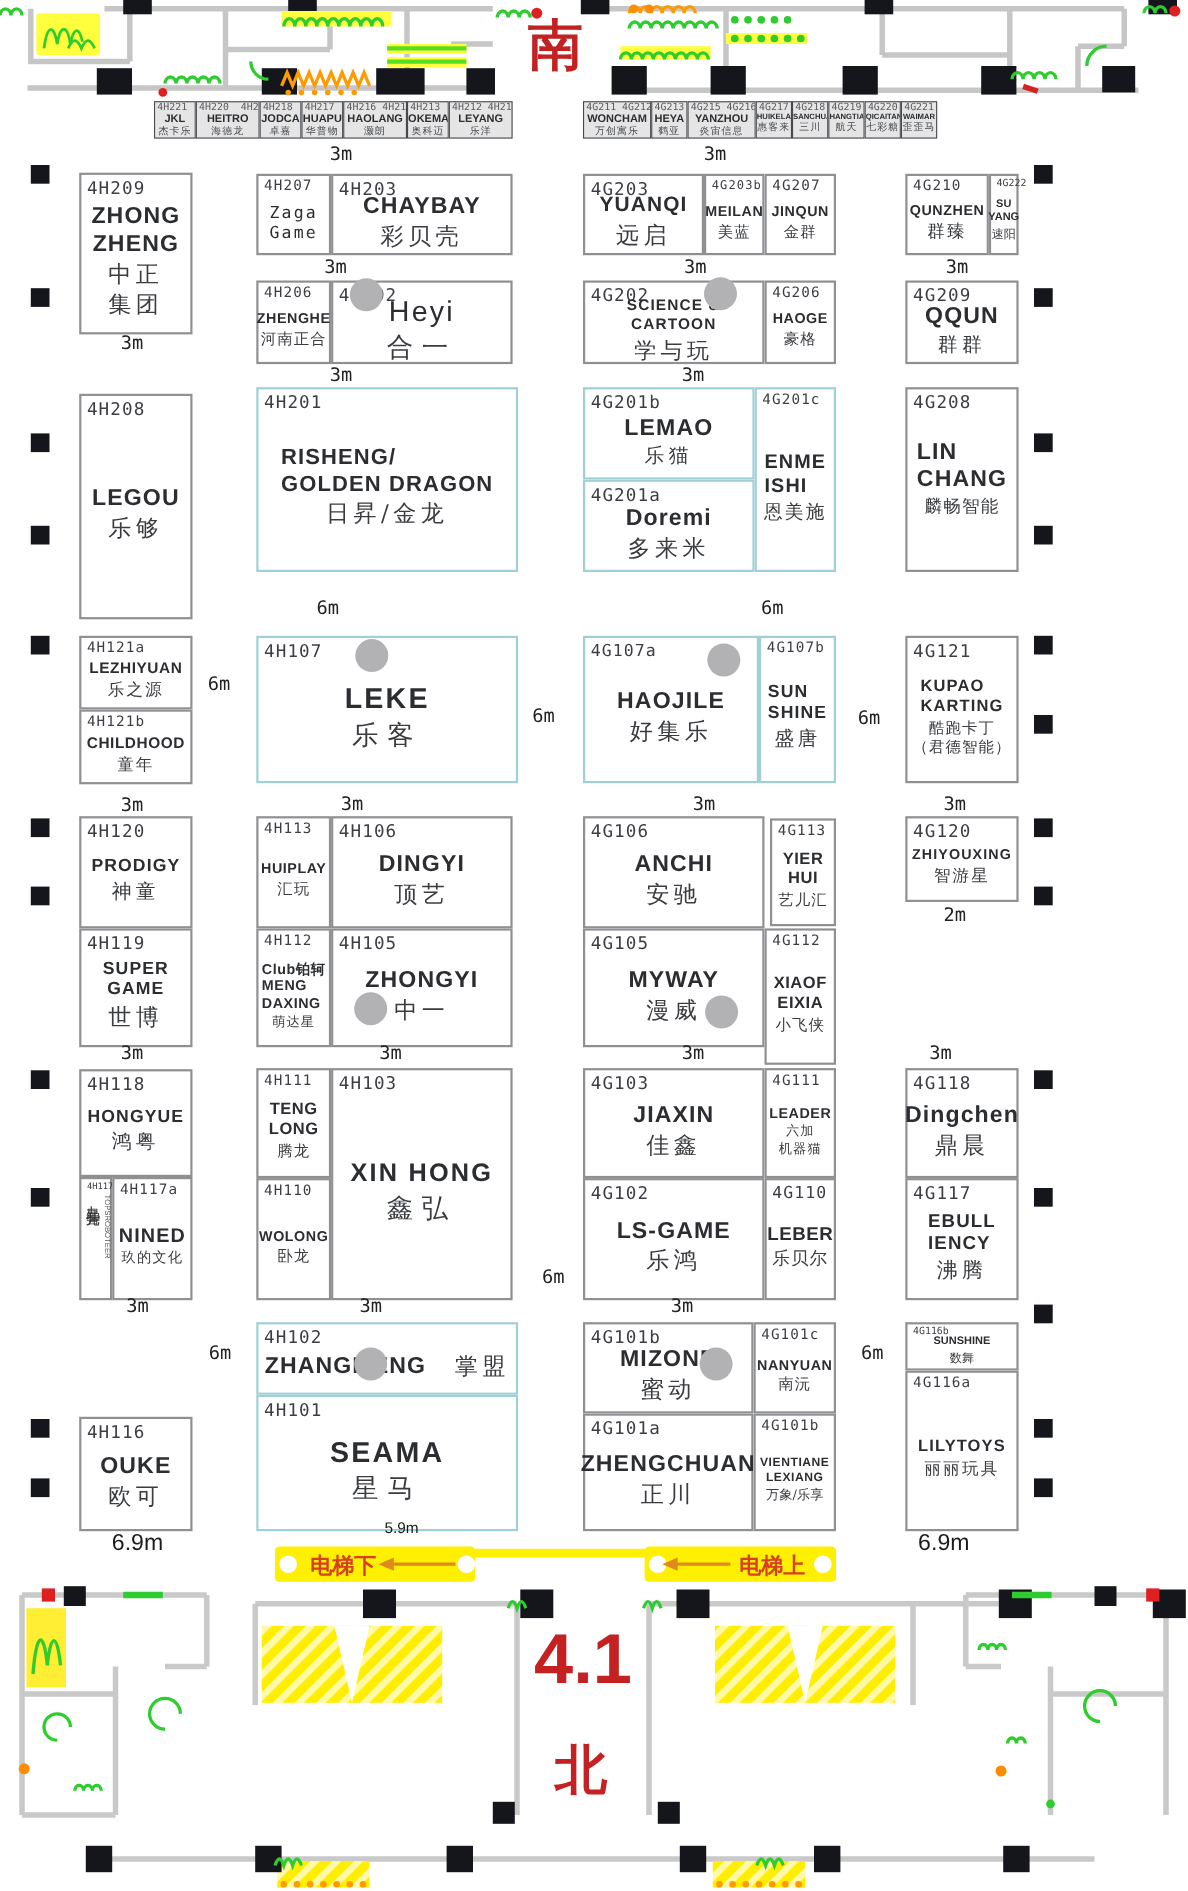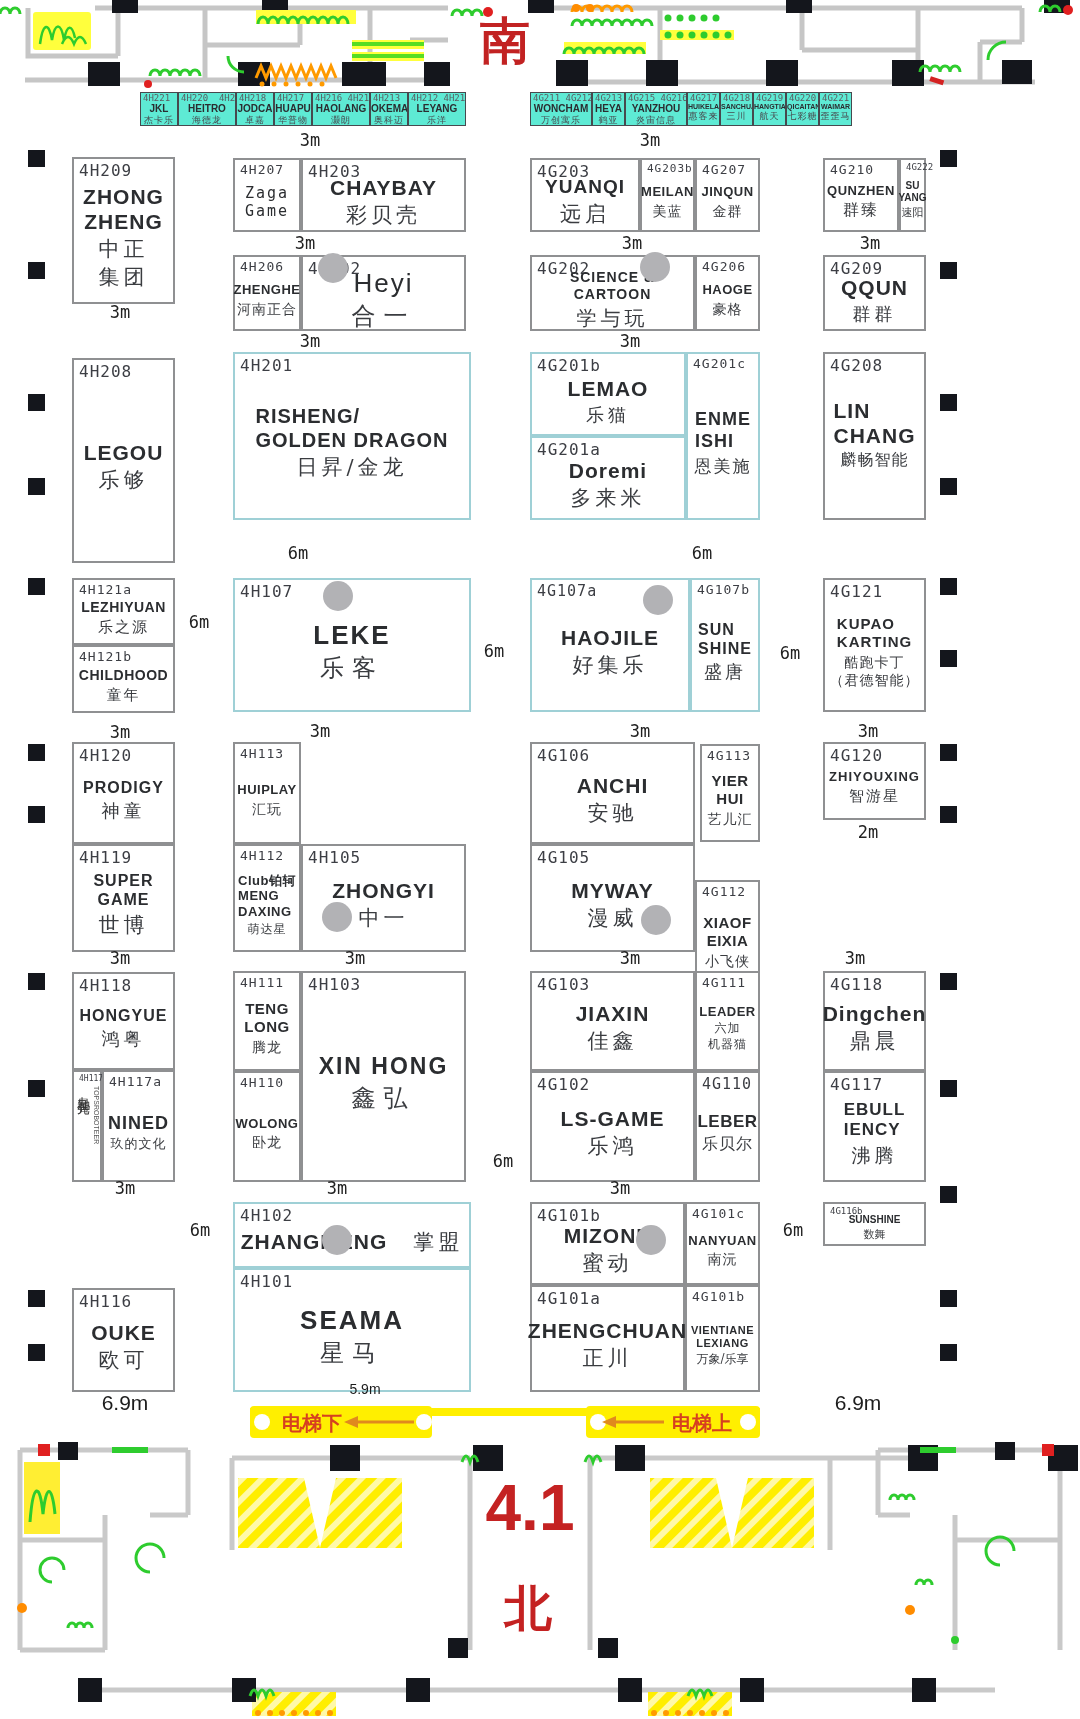--- a/index.html
+++ b/index.html
@@ -24,21 +24,21 @@
   .tinybox .bid{font-size:9px;letter-spacing:0;} .tinybox .ben{font-size:10px;letter-spacing:0;}
   .tinybox .bcn{font-size:11px;letter-spacing:0;}
   .ensm .ben{font-size:14px;letter-spacing:.5px;}
   .inline .bc{flex-direction:row;gap:26px;align-items:center;}
   .light .ben{font-weight:500;}
   
   .vcell .vwrap{position:absolute;left:0;right:0;top:14px;bottom:2px;display:flex;justify-content:center;gap:1px;}
   .vcn{writing-mode:vertical-rl;font-family:"DejaVu Serif",serif;font-size:13px;letter-spacing:2px;color:#333;}
   .ven{writing-mode:vertical-rl;font-family:"Liberation Sans",sans-serif;font-size:7px;color:#555;}
   
-  .scell{position:absolute;border:1.5px solid #47494e;background:#5eead4;box-sizing:border-box;
+  .scell{position:absolute;border:1.5px solid #47494e;background:#e5e5e5;box-sizing:border-box;
          overflow:hidden;text-align:center;}
   .sid{display:block;text-align:left;font-family:"DejaVu Sans Mono",monospace;font-size:9px;
        color:#5a5c60;padding:1px 0 0 2px;white-space:pre;line-height:1;}
   .sen{display:block;font-weight:700;font-size:10px;color:#2b2d30;line-height:1.15;}
   .scn{display:block;font-family:"DejaVu Serif",serif;font-size:9px;color:#47494e;
        letter-spacing:1px;line-height:1.15;}
   
   .dim{position:absolute;transform:translate(-50%,-50%);font-family:"DejaVu Sans Mono",monospace;
        font-size:17px;color:#222;}
   .dim.big{font-family:"Liberation Sans",sans-serif;font-size:21px;color:#1c1c1c;}
@@ -339,20 +339,27 @@
         <div class="bcn">乐客</div>
       </div>
     </div>
   <div class="booth narrow" style="left:233px;top:742px;width:68px;height:102px">
       <span class="bid">4H113</span>
       <div class="bc">
         <div class="ben">HUIPLAY</div>
         <div class="bcn">汇玩</div>
       </div>
     </div>
+  <div class="booth lg" style="left:301px;top:742px;width:165px;height:102px">
+      <span class="bid">4H106</span>
+      <div class="bc">
+        <div class="ben">DINGYI</div>
+        <div class="bcn">顶艺</div>
+      </div>
+    </div>
   <div class="booth narrow" style="left:233px;top:844px;width:68px;height:108px">
       <span class="bid">4H112</span>
       <div class="bc">
         <div class="ben" style="text-align:left">Club铂轲
 MENG
 DAXING</div>
         <div class="bcn" style="font-size:12px;letter-spacing:1px">萌达星</div>
       </div>
     </div>
   <div class="booth lg" style="left:301px;top:844px;width:165px;height:108px">
@@ -486,21 +493,21 @@
         <div class="bcn">艺儿汇</div>
       </div>
     </div>
   <div class="booth lg" style="left:530px;top:844px;width:165px;height:108px">
       <span class="bid">4G105</span>
       <div class="bc">
         <div class="ben">MYWAY</div>
         <div class="bcn">漫威</div>
       </div>
     </div>
-  <div class="booth narrow" style="left:695px;top:880px;width:65px;height:111px">
+  <div class="booth narrow" style="left:695px;top:844px;width:65px;height:124px">
       <span class="bid">4G112</span>
       <div class="bc">
         <div class="ben" style="font-size:15px">XIAOF
 EIXIA</div>
         <div class="bcn">小飞侠</div>
       </div>
     </div>
   <div class="booth lg" style="left:530px;top:971px;width:165px;height:100px">
       <span class="bid">4G103</span>
       <div class="bc">
@@ -619,20 +626,27 @@
         <div class="ben" style="font-size:17px;text-align:left">EBULL
 IENCY</div>
         <div class="bcn" style="font-size:19px">沸腾</div>
       </div>
     </div>
   <div class="booth tinybox" style="left:823px;top:1202px;width:103px;height:44px">
       <span class="bid">4G116b</span>
       <div class="bc" style="padding-top:8px">
         <div class="ben">SUNSHINE</div>
         <div class="bcn">数舞</div>
+      </div>
+    </div>
+  <div class="booth" style="left:823px;top:1246px;width:103px;height:146px">
+      <span class="bid" style="font-size:13px">4G116a</span>
+      <div class="bc">
+        <div class="ben" style="font-size:15px">LILYTOYS</div>
+        <div class="bcn" style="font-size:15px;letter-spacing:2px">丽丽玩具</div>
       </div>
     </div>
 
   <div class="pcircle" style="left:333px;top:268px"></div>
   <div class="pcircle" style="left:655px;top:267px"></div>
   <div class="pcircle" style="left:338px;top:596px"></div>
   <div class="pcircle" style="left:658px;top:600px"></div>
   <div class="pcircle" style="left:337px;top:917px"></div>
   <div class="pcircle" style="left:656px;top:920px"></div>
   <div class="pcircle" style="left:337px;top:1240px"></div>

